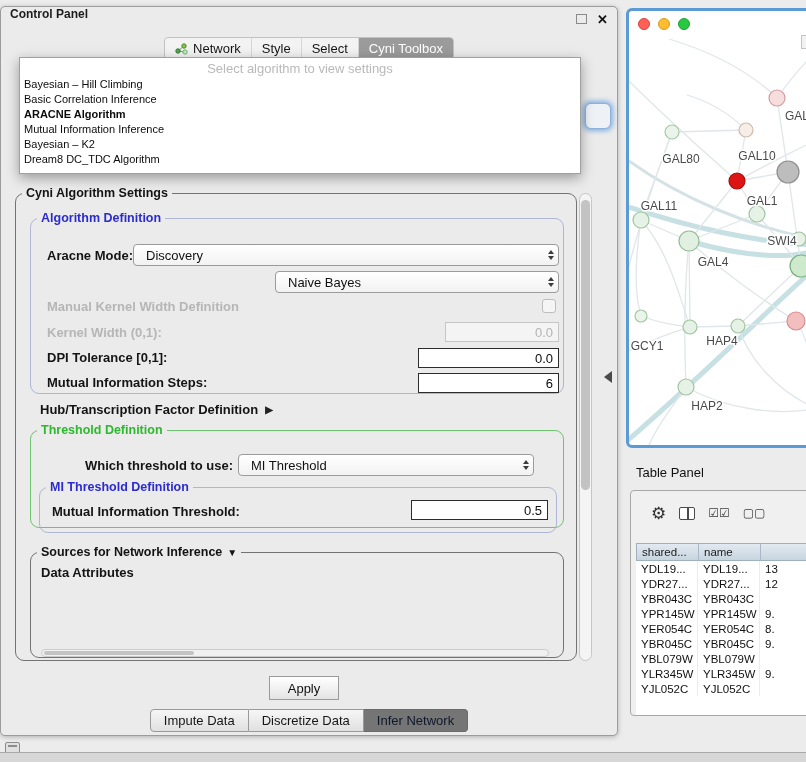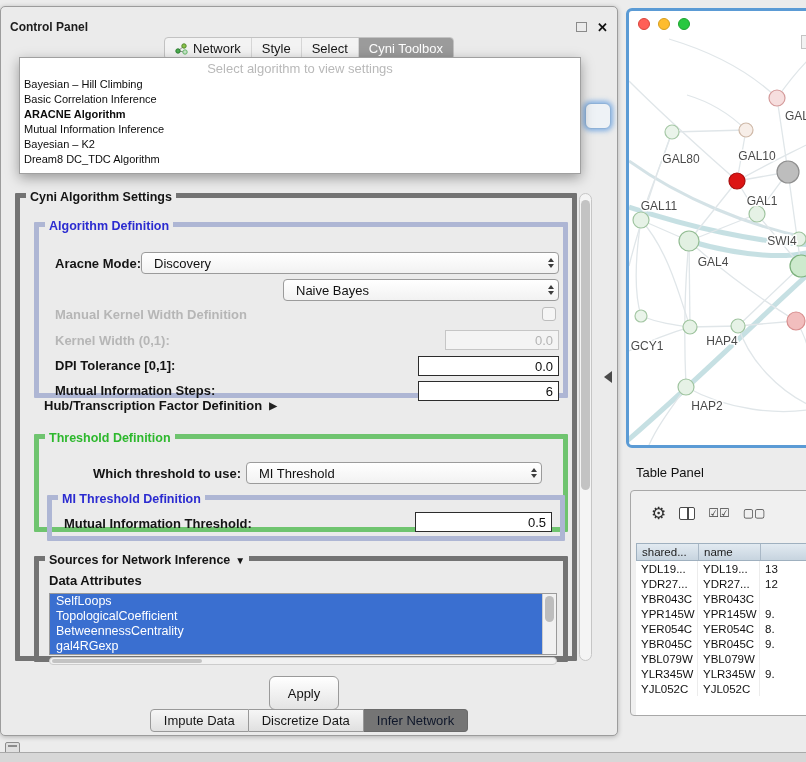--- a/index.html
+++ b/index.html
@@ -1,39 +1,39 @@
 <!DOCTYPE html>
 <html style="--sel: #3a6fd0; --blue-title: #2b2bd0; --green-title: #2db82d; --netborder: #5b9bd5; --active-tab: #9b9b9b; --infer-gray: #757575; --mac-red: #ff5f57; --mac-yellow: #febc2e; --mac-green: #28c840;"><head>
 <meta charset="utf-8">
 <style>
   html,body{margin:0;padding:0}
   .stage{position:relative;width:806px;height:762px;background:#ececec;font-family:"Liberation Sans",sans-serif;overflow:hidden}
 
   
   .window{position:absolute;left:0;top:6px;width:618px;height:730px;background:#ebebeb;border:1px solid #9c9c9c;border-radius:5px;box-shadow:0 1px 5px rgba(0,0,0,.25);box-sizing:border-box}
-  .titlebar{position:absolute;left:0;top:8px;right:0;height:24px;display:flex;align-items:center;padding:12px 9px;box-sizing:border-box}
+  .titlebar{position:absolute;left:0;top:0;right:0;height:24px;display:flex;padding:0 9px;box-sizing:border-box}
   .title{font-size:12px;font-weight:bold;color:#1c1c1c}
   .tb-btns{margin-left:auto;display:flex;align-items:center;gap:10px}
   .float-btn{width:9px;height:8px;border:1.5px solid #8a8a8a;background:transparent}
   .close-btn{font-size:13px;font-weight:bold;color:#111;line-height:1;cursor:default}
 
   .tabs{position:absolute;left:0;right:0;top:30px;display:flex;justify-content:center}
   .tabbar{display:inline-flex;border:1px solid #c2c2c2;border-radius:4px;background:#f3f3f3;overflow:hidden}
   .tab{display:flex;align-items:center;gap:5px;padding:3px 10px;font-size:13px;color:#161616;border-left:1px solid #d6d6d6;white-space:nowrap}
   .tab:first-child{border-left:none}
   .tab.active{background:var(--active-tab,#9b9b9b);color:#fff}
 
   .focus-btn{position:absolute;left:584px;top:96px;width:24px;height:24px;border-radius:6px;background:#eef2f6;border:1px solid #8fb2d8;box-shadow:0 0 5px 2px rgba(96,156,224,.75)}
 
   .popup{position:absolute;left:18px;top:50px;width:560px;background:#fff;border:1px solid #a0a0a0;box-shadow:0 4px 12px rgba(0,0,0,.35);z-index:40;padding:2px 0 6px}
   .popup-header{font-size:13px;color:#b9b9b9;text-align:center;height:17px;line-height:17px}
   .popup-item{font-size:11px;color:#0c0c0c;padding:0 4px;height:15px;line-height:15px;white-space:nowrap}
   .popup-item.selected{font-weight:bold}
 
-  .fs{position:absolute;border:5px solid #737373;border-radius:1px;box-sizing:border-box}
+  .fs{position:absolute;border:1px solid #737373;border-radius:9px;box-sizing:border-box}
   .legend{position:absolute;top:-8px;left:6px;background:#ebebeb;padding:0 4px;font-size:12.5px;font-weight:bold;color:#141414;white-space:nowrap;display:flex;align-items:center;gap:5px}
   .fs-blue{border-color:#aeb6d4}
   .fs-blue>.legend{color:var(--blue-title,#2b2bd0)}
   .fs-green{border-color:#6fc46f}
   .fs-green>.legend{color:var(--green-title,#2db82d)}
 
   .lbl{position:absolute;font-size:13px;font-weight:bold;color:#141414;white-space:nowrap}
   .lbl.dis{color:#b6b6b6}
 
   .combo{position:absolute;height:22px;background:linear-gradient(#ffffff,#f2f2f2);border:1px solid #9b9b9b;border-radius:4px;display:flex;align-items:center;font-size:13px;color:#111;padding:0 24px 0 12px;box-sizing:border-box}
@@ -52,21 +52,21 @@
   .srclist{position:absolute;background:#fff;border:1px solid #9a9a9a;overflow:hidden;box-sizing:border-box}
   .src-item{height:15px;line-height:15px;font-size:12.5px;color:#fff;background:var(--sel,#3a6fd0);padding:0 6px;white-space:nowrap}
   .list-vscroll{position:absolute;top:0;bottom:0;right:0;width:13px;background:#f1f1f1;border-left:1px solid #ccc}
   .list-vthumb{position:absolute;left:2px;right:2px;top:2px;height:26px;background:#bdbdbd;border-radius:5px}
   .hscroll{position:absolute;height:8px;background:#f1f1f1;border:1px solid #ccc;border-radius:4px;box-sizing:border-box}
   .hthumb{position:absolute;top:1px;bottom:1px;left:2px;width:150px;background:#c3c3c3;border-radius:4px}
 
   .vscroll{position:absolute;left:578px;top:186px;width:13px;height:468px;background:#f4f4f4;border:1px solid #c6c6c6;border-radius:7px;box-sizing:border-box}
   .vthumb{position:absolute;left:1px;right:1px;top:6px;height:290px;background:#c3c3c3;border-radius:6px}
 
-  .btn{position:absolute;left:268px;top:669px;width:70px;height:34px;display:flex;align-items:center;justify-content:center;font-size:13px;color:#111;background:linear-gradient(#fff,#e4e4e4);border:1px solid #9a9a9a;border-radius:6px;box-sizing:border-box}
+  .btn{position:absolute;left:268px;top:669px;width:70px;height:24px;display:flex;align-items:center;justify-content:center;font-size:13px;color:#111;background:linear-gradient(#fff,#e4e4e4);border:1px solid #9a9a9a;border-radius:0;box-sizing:border-box}
 
   .btabs{position:absolute;left:0;right:0;top:702px;display:flex;justify-content:center}
   .btab{padding:3px 13px;font-size:13px;color:#161616;background:linear-gradient(#f6f6f6,#e0e0e0);border:1px solid #999;border-left:none;white-space:nowrap}
   .btab.first{border-left:1px solid #999;border-radius:4px 0 0 4px}
   .btab.last{border-radius:0 4px 4px 0}
   .btab.active{background:var(--infer-gray,#757575);color:#0f172a;border-color:#6a6a6a}
 
   .grip{position:absolute;left:603px;top:364px;width:0;height:0;border-top:6px solid transparent;border-bottom:6px solid transparent;border-right:8px solid #4a4a4a}
 
   
@@ -186,21 +186,21 @@
         <span class="lbl dis" style="left:16px;top:106px">Kernel Width (0,1):</span>
         <div class="tfield dis" style="right:4px;width:114px;top:103px">0.0</div>
 
         <span class="lbl" style="left:16px;top:131px">DPI Tolerance [0,1]:</span>
         <div class="tfield" style="right:4px;width:141px;top:129px">0.0</div>
 
         <span class="lbl" style="left:16px;top:156px">Mutual Information Steps:</span>
         <div class="tfield" style="right:4px;width:141px;top:154px">6</div>
       </div>
 
-      <div class="toggle" style="left:24px;top:200px">
+      <div class="toggle" style="left:24px;top:208px">
         <span>Hub/Transcription Factor Definition</span>
         <span class="tri">▶</span>
       </div>
 
       <div class="fs fs-green" style="left:14px;top:236px;width:534px;height:98px">
         <span class="legend">Threshold Definition</span>
 
         <span class="lbl" style="left:54px;top:27px">Which threshold to use:</span>
         <div class="combo" style="left:207px;width:296px;top:23px">
           <span>MI Threshold</span>
@@ -218,31 +218,20 @@
       </div>
 
       <div class="fs" style="left:14px;top:358px;width:534px;height:106px">
         <span class="legend" style="color:#141414">
           <span>Sources for Network Inference</span>
           <span class="tri" style="font-size:10px">▼</span>
         </span>
 
         <span class="lbl" style="left:10px;top:12px">Data Attributes</span>
 
-        <div class="srclist" style="left:10px;top:32px;width:508px;height:62px">
-          <div>
-              <div class="src-item">SelfLoops</div>
-              <div class="src-item">TopologicalCoefficient</div>
-              <div class="src-item">BetweennessCentrality</div>
-              <div class="src-item">gal4RGexp</div>
-            </div>
-          <div class="list-vscroll">
-              <div class="list-vthumb"></div>
-            </div>
-        </div>
         <div class="hscroll" style="left:10px;top:96px;width:508px">
             <div class="hthumb"></div>
           </div>
       </div>
     </div>
 
     <div class="vscroll">
         <div class="vthumb"></div>
       </div>
 

